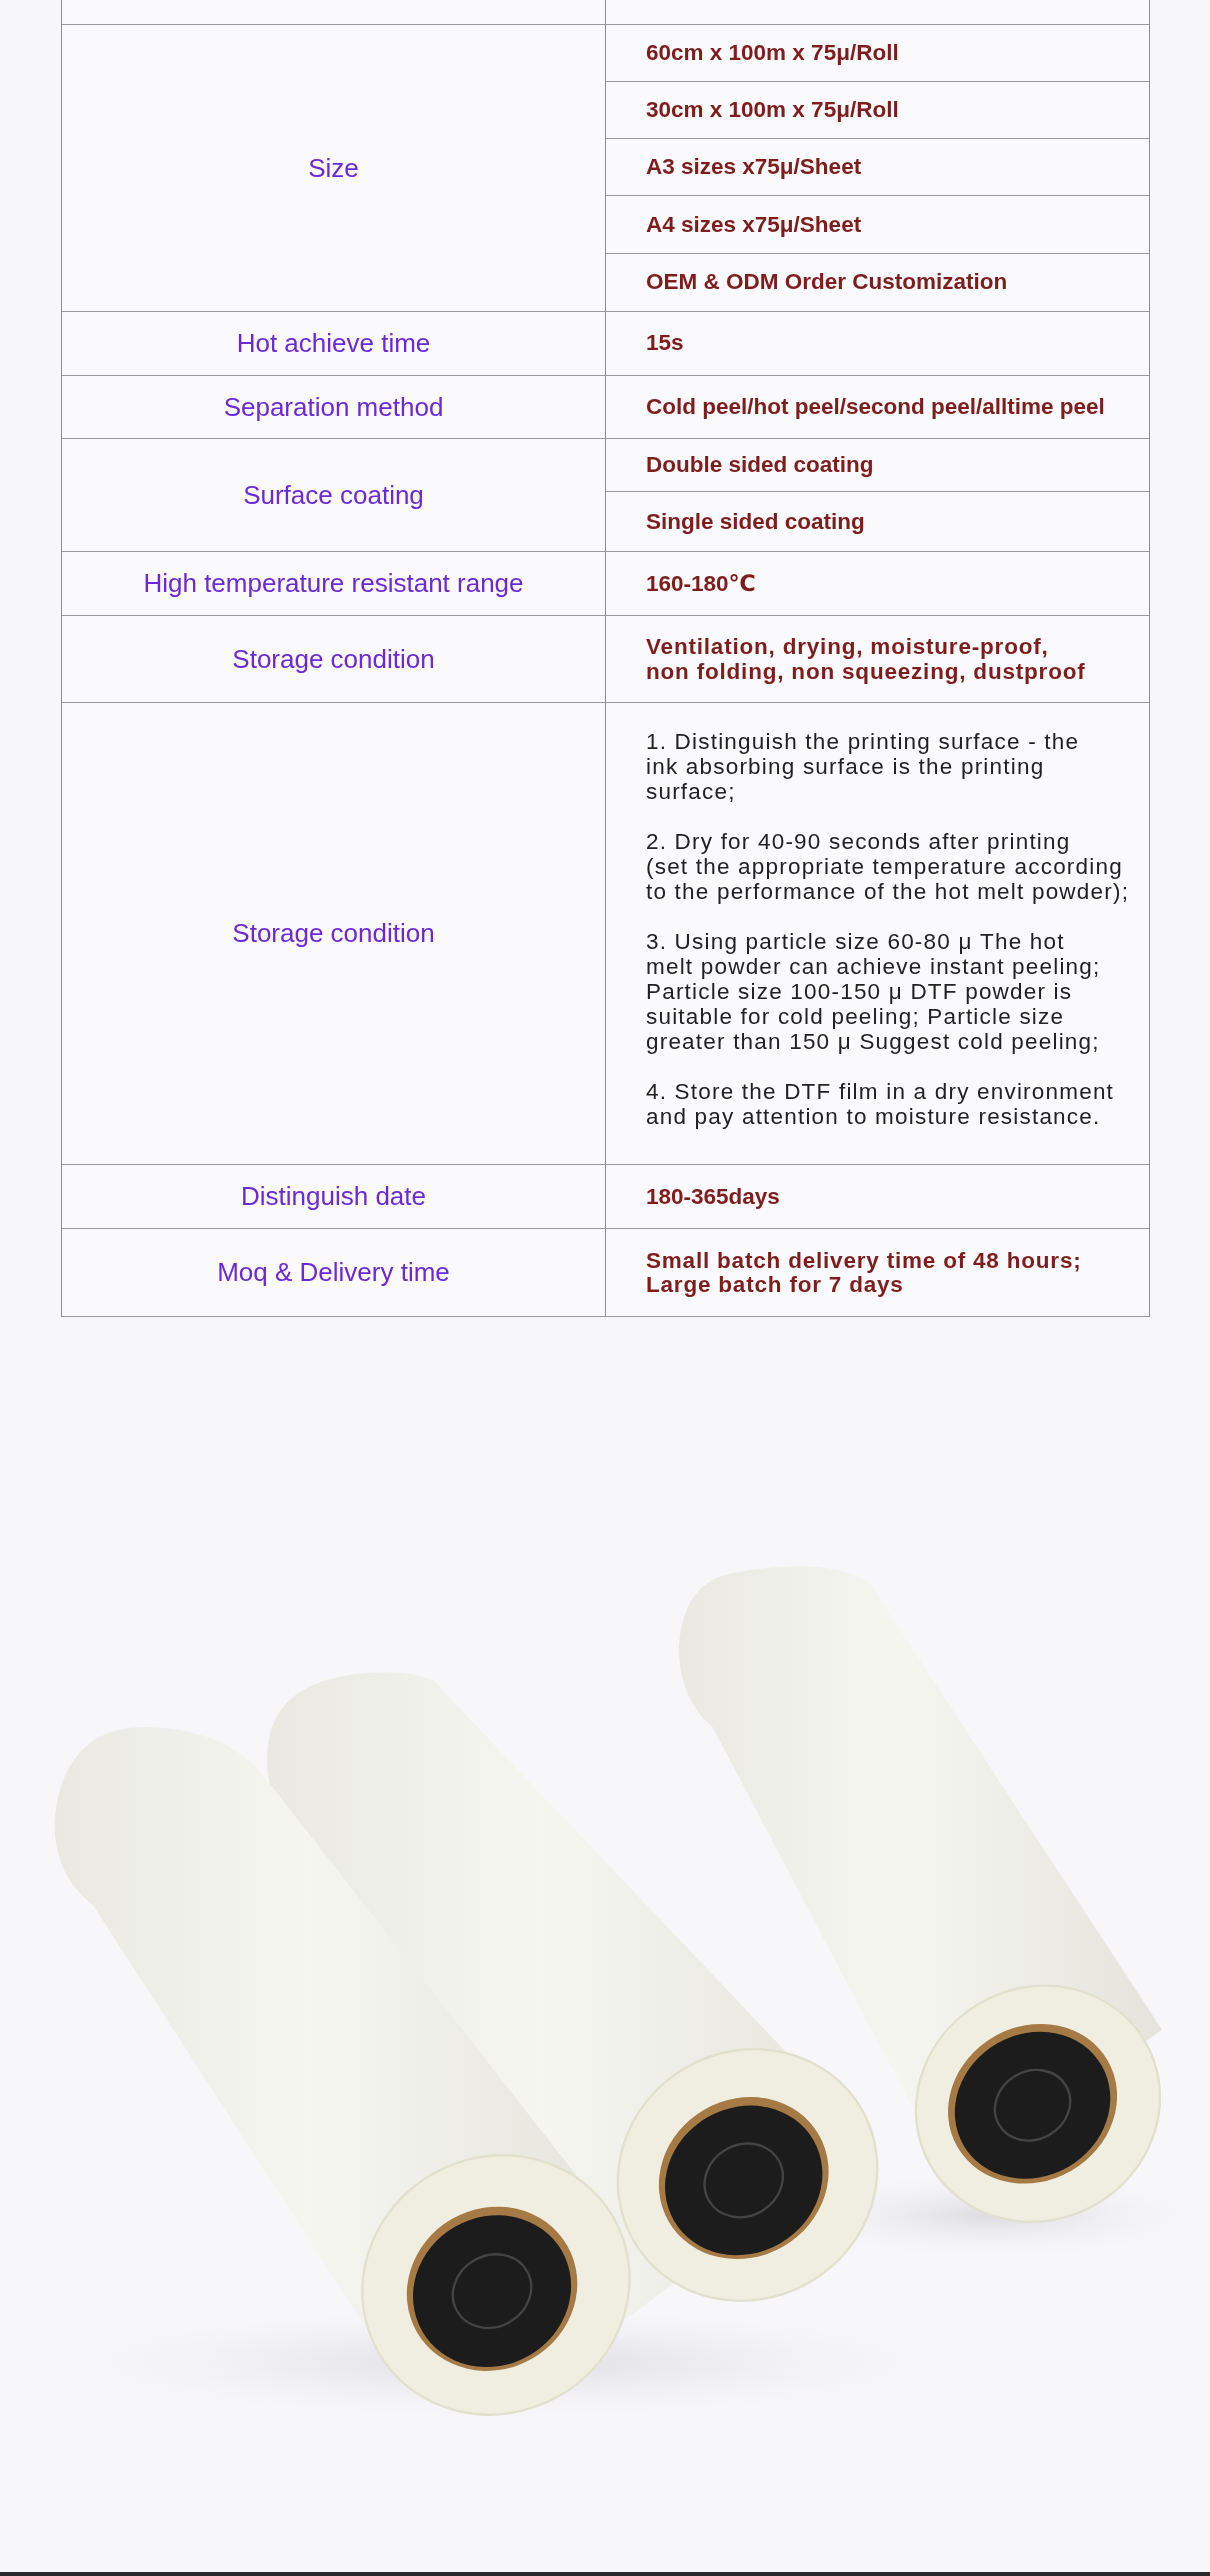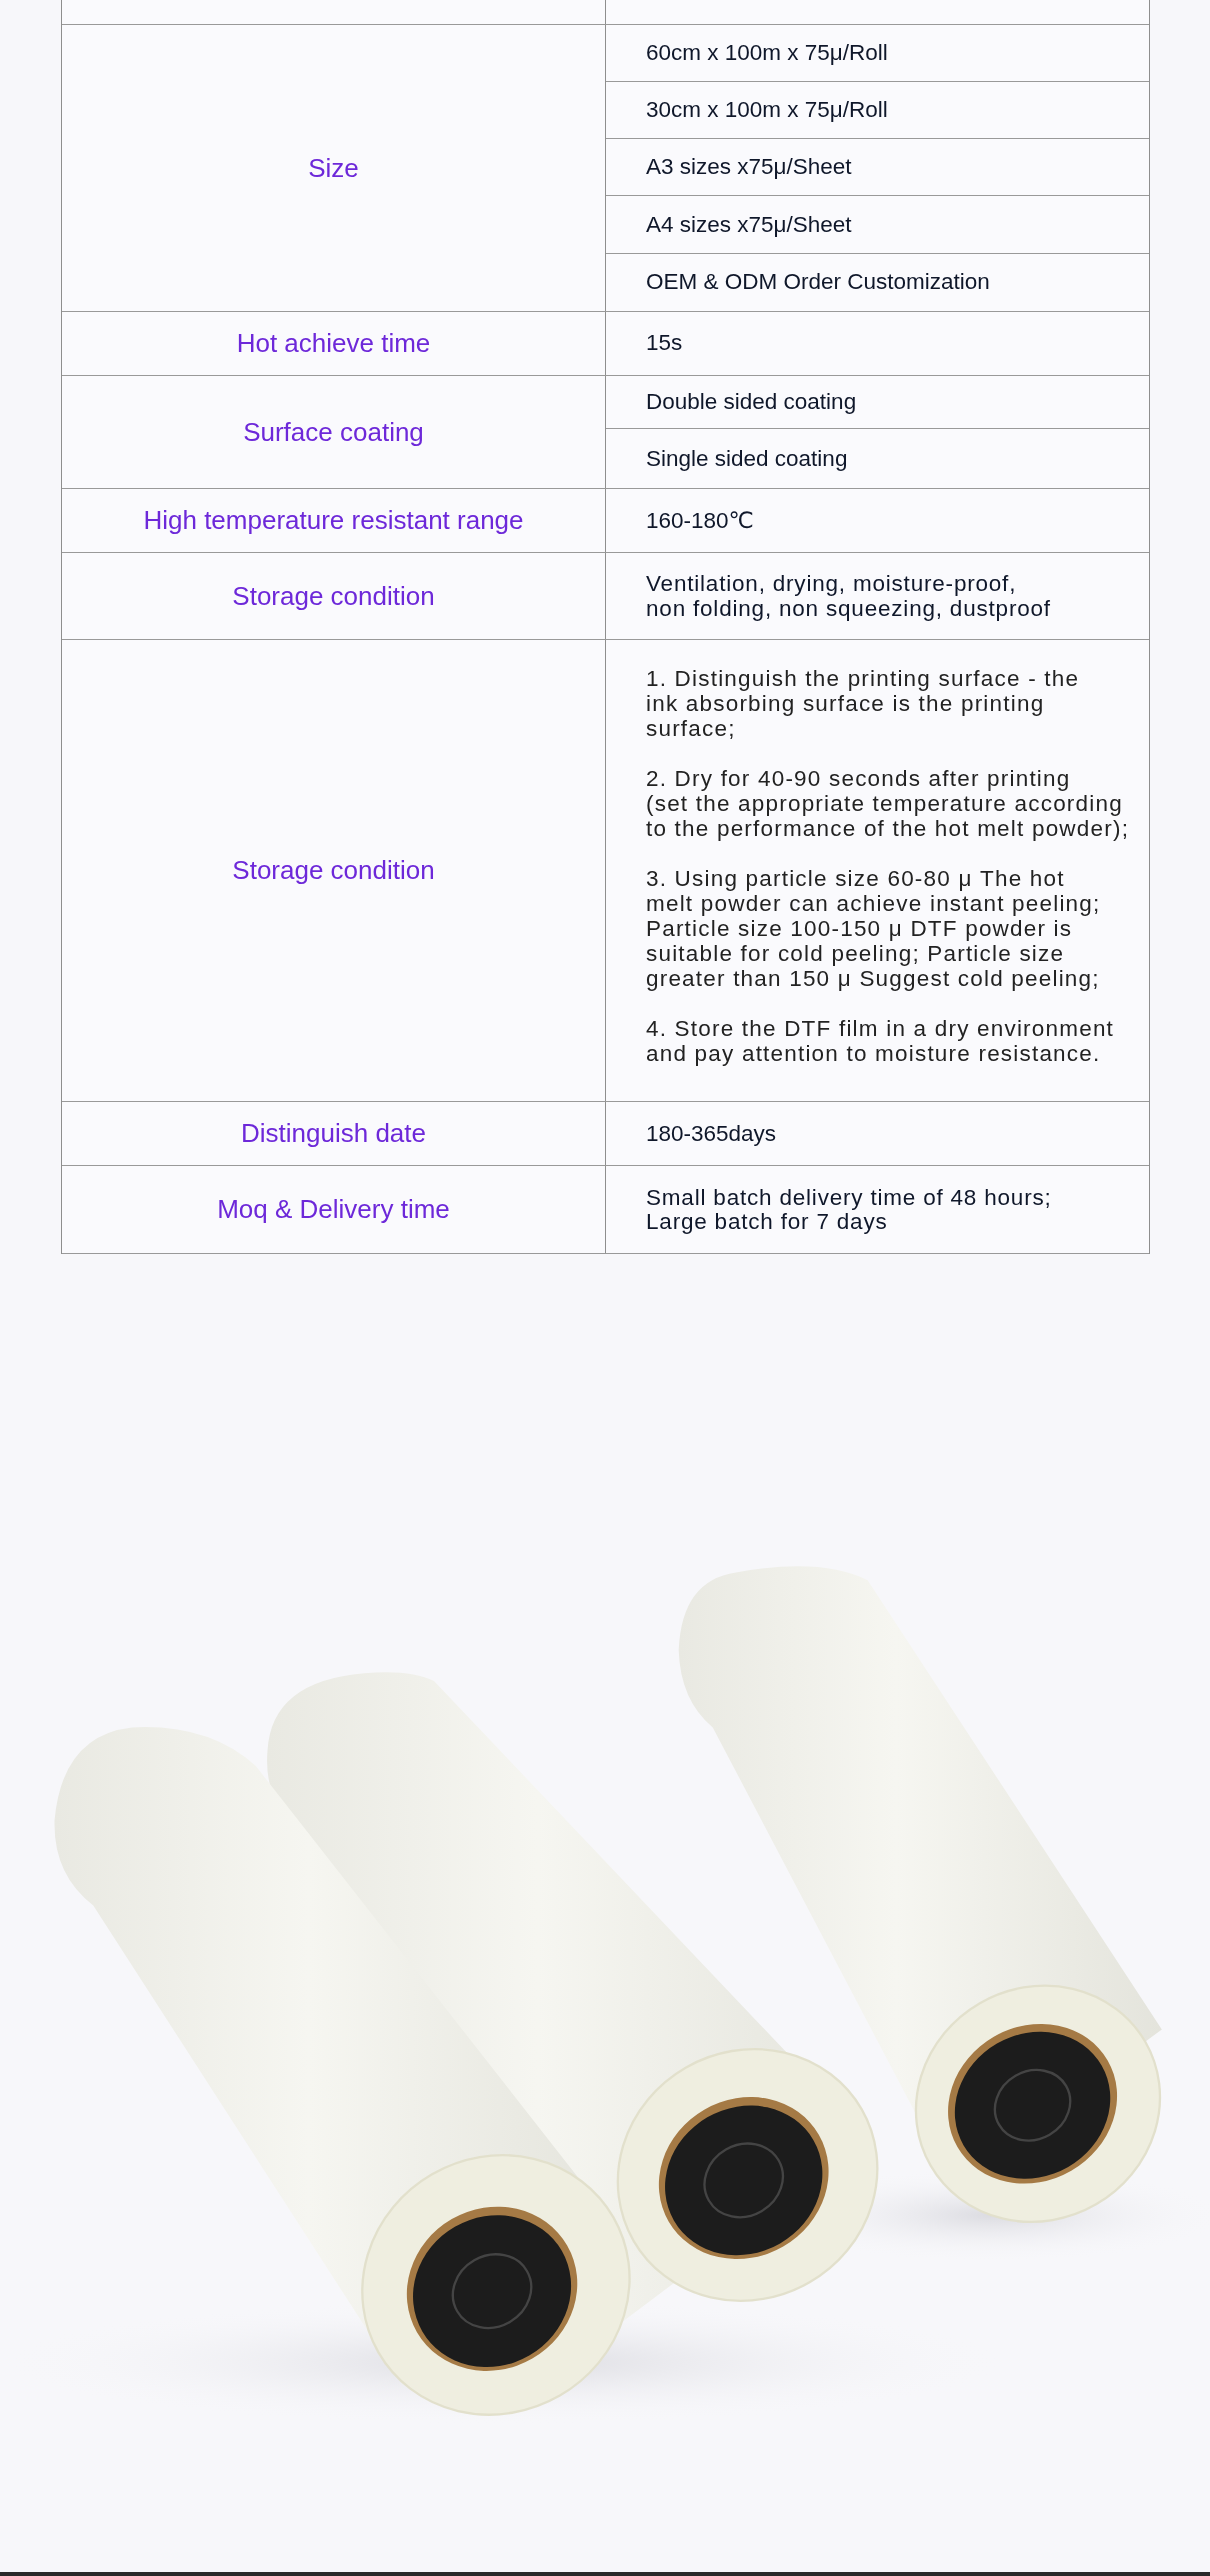--- a/index.html
+++ b/index.html
@@ -2,21 +2,21 @@
 <html style="font-size:12.4px"><head>
 <meta charset="utf-8">
 <style>
   html,body{margin:0;padding:0;}
   body{width:1211px;height:2576px;background:#f7f7fa;position:relative;overflow:hidden;font-family:"Liberation Sans","DejaVu Sans",sans-serif;color:#222;}
   .table{position:absolute;left:61px;top:0;width:1087px;border-left:1.5px solid #8e8e8e;border-right:1.5px solid #8e8e8e;background:#fafafd;}
   .row{display:flex;border-bottom:1.5px solid #999;box-sizing:border-box;}
   .row.first{height:25px;}
   .lcell{width:544px;border-right:1.5px solid #8e8e8e;display:flex;align-items:center;justify-content:center;font-size:26px;color:#6d28d9;text-align:center;box-sizing:border-box;}
   .rcell{flex:1;display:flex;flex-direction:column;}
-  .sub{display:flex;align-items:center;padding-left:40px;font-size:22.5px;color:#0f172a;box-sizing:border-box;border-bottom:1.5px solid #999;}
+  .sub{display:flex;align-items:center;padding-left:40px;font-size:22.5px;color:#7f1d1d;box-sizing:border-box;border-bottom:1.5px solid #999;font-weight:bold;}
   .sub:last-child{border-bottom:none;}
   .multi{padding:26px 15.5px 0 40px;font-size:22.5px;line-height:25px;letter-spacing:1.2px;color:#222;}
   .multi p{margin:0 0 25px 0;white-space:pre-line;}
   .two{line-height:25px;white-space:pre-line;letter-spacing:0.8px;}
   .photo{position:absolute;left:0;top:1317px;width:1211px;height:1256px;}
   .bottombar{position:absolute;left:0;top:2572px;width:1211px;height:3.9px;background:#2a2a2a;}
 </style>
 </head>
 <body>
 
@@ -37,20 +37,26 @@
     </div>
   </div>
 
   <div class="row" style="height:64px">
     <div class="lcell">Hot achieve time</div>
     <div class="rcell">
       <div class="sub" style="height:62px">15s</div>
     </div>
   </div>
 
+  <div class="row" style="height:63px">
+    <div class="lcell">Separation method</div>
+    <div class="rcell">
+      <div class="sub" style="height:61px">Cold peel/hot peel/second peel/alltime peel</div>
+    </div>
+  </div>
 
   <div class="row" style="height:113px">
     <div class="lcell">Surface coating</div>
     <div class="rcell">
       <div class="sub" style="height:53px">Double sided coating</div>
       <div class="sub" style="height:59px">Single sided coating</div>
     </div>
   </div>
 
   <div class="row" style="height:64px">

